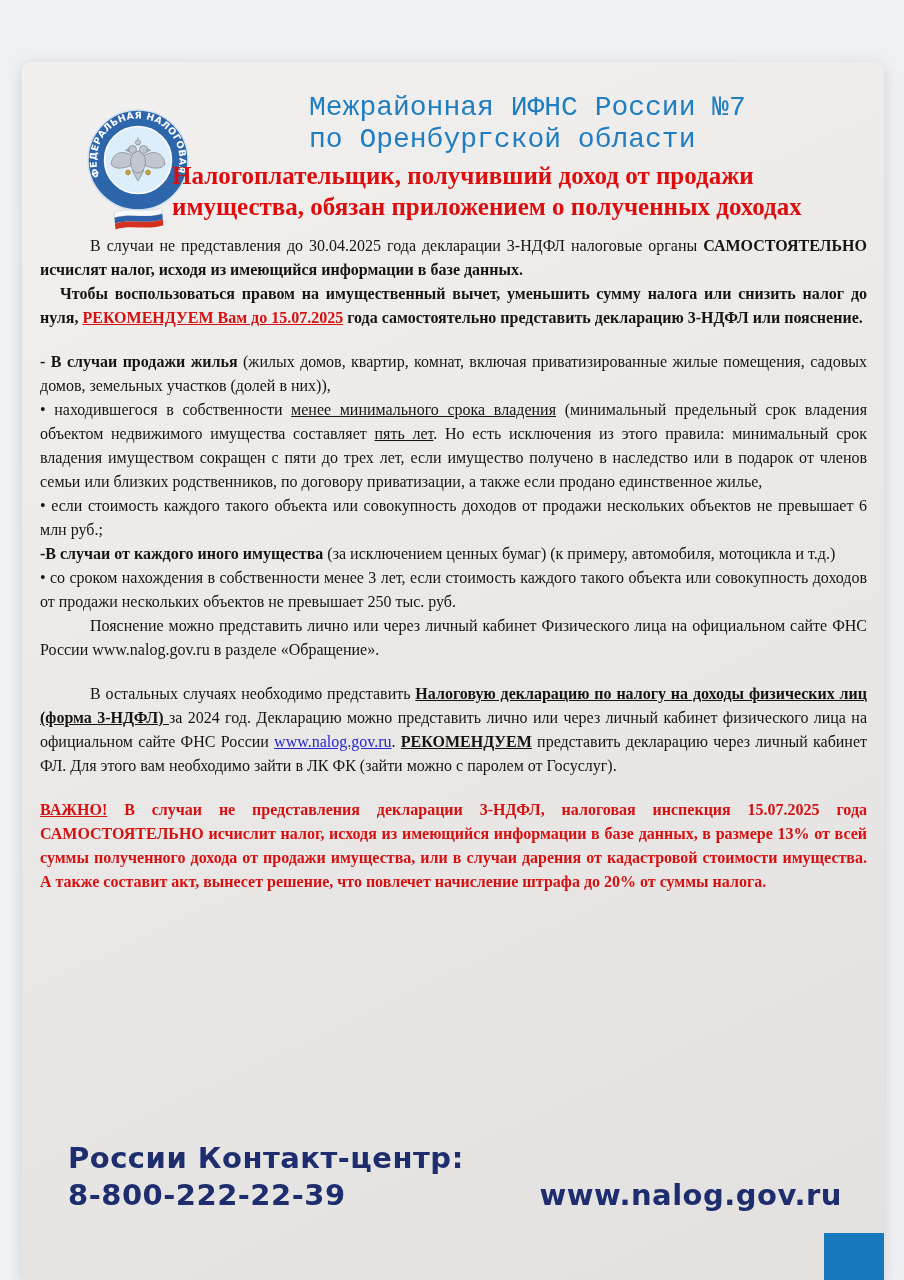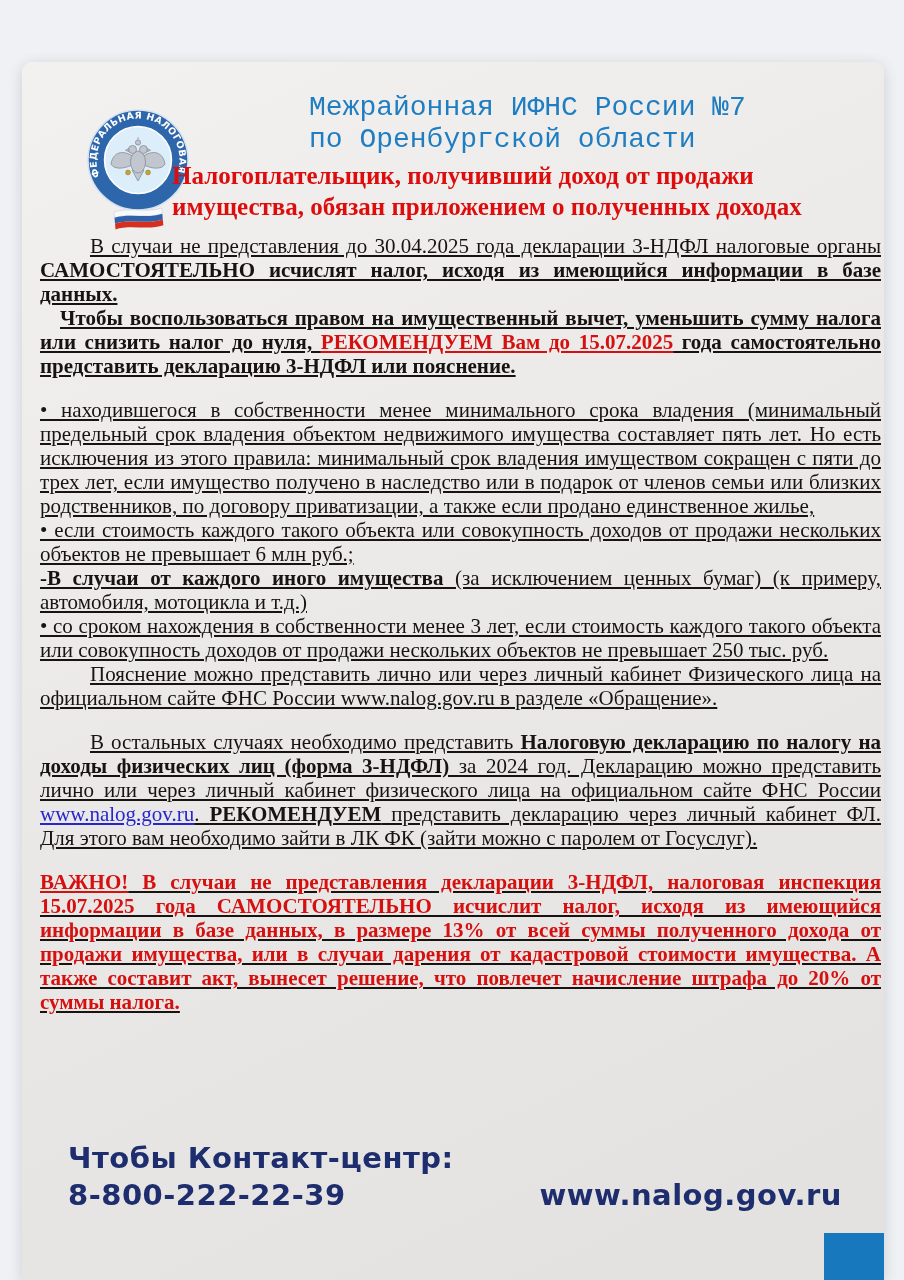--- a/index.html
+++ b/index.html
@@ -19,22 +19,22 @@
     position:absolute;left:255px;top:30px;
     font-family:Liberation Mono, monospace;font-size:28px;line-height:32px;
     color:#1f7dc2;
     margin-left:32px;
   }
   .doc-title{
     position:absolute;left:150px;right:8px;top:98px;
     font-weight:bold;font-size:25px;line-height:31px;color:#de0d0d;
   }
   .body-text{
-    position:absolute;left:18px;right:3px;top:172px;
-    font-size:21px;line-height:24px;text-align:justify;color:#171310;text-decoration:underline;
+    position:absolute;left:18px;right:17px;top:172px;
+    font-size:16px;line-height:24px;text-align:justify;color:#171310;
   }
   .body-text p{margin:0}
   .ind1{text-indent:50px}
   .ind2{text-indent:20px}
   .ind3{text-indent:65px}
   .sp{height:20px}
   b{font-weight:bold}
   .u{text-decoration:underline}
   .redline{color:#d60f0f;text-decoration:underline}
   .link{color:#2626cf;text-decoration:underline;cursor:pointer}
@@ -99,20 +99,21 @@
 
   <div class="body-text">
 
     <p class="ind1"><span>В случаи не представления до 30.04.2025 года декларации 3-НДФЛ налоговые органы </span><b>САМОСТОЯТЕЛЬНО  исчислят налог, исходя из имеющийся информации в базе данных.</b></p>
 
     <p class="ind2"><b>Чтобы воспользоваться правом на имущественный вычет, уменьшить сумму налога или снизить налог до нуля, </b><b class="redline">РЕКОМЕНДУЕМ Вам до  15.07.2025</b><b> года самостоятельно представить декларацию 3-НДФЛ или пояснение.</b></p>
 
     <div class="sp"></div>
 
 
+    <p><b>- В случаи продажи жилья </b><span>(жилых домов, квартир, комнат, включая приватизированные жилые помещения, садовых домов, земельных участков (долей в них)),</span></p>
 
     <p><span>• находившегося в собственности </span><span class="u">менее минимального срока владения</span><span> (минимальный предельный срок владения объектом недвижимого имущества составляет </span><span class="u">пять лет</span><span>. Но есть исключения из этого правила: минимальный срок владения имуществом сокращен с пяти до трех лет, если имущество получено в наследство или в подарок от членов семьи или близких родственников, по договору приватизации, а также если продано единственное жилье,</span></p>
 
     <p>• если стоимость каждого такого объекта или совокупность доходов от продажи нескольких объектов не превышает 6 млн руб.;</p>
 
     <p><b>-В случаи от каждого иного имущества </b><span>(за исключением ценных бумаг) (к примеру, автомобиля, мотоцикла и т.д.)</span></p>
 
     <p>• со сроком нахождения в собственности менее 3 лет, если стоимость каждого такого объекта или совокупность доходов от продажи нескольких объектов не превышает 250 тыс. руб.</p>
 
 
@@ -123,21 +124,21 @@
     <p class="ind1"><span>В остальных случаях необходимо представить </span><b class="u">Налоговую декларацию по налогу на доходы физических лиц (форма 3-НДФЛ) </b><span>за 2024 год. Декларацию можно представить лично или через личный кабинет физического лица на официальном сайте ФНС России </span><span class="link">www.nalog.gov.ru</span><span>.  </span><b class="u">РЕКОМЕНДУЕМ</b><span> представить декларацию через личный кабинет ФЛ. Для этого вам необходимо зайти в ЛК ФК (зайти можно с паролем от Госуслуг).</span></p>
 
     <div class="sp"></div>
 
     <p class="important"><span class="u">ВАЖНО!</span><span> В случаи не представления декларации 3-НДФЛ, налоговая инспекция 15.07.2025 года САМОСТОЯТЕЛЬНО  исчислит налог, исходя из имеющийся информации в базе данных, в размере 13% от всей суммы полученного дохода от продажи имущества, или в случаи дарения от кадастровой стоимости имущества. А также составит акт, вынесет решение, что повлечет начисление штрафа до 20% от суммы налога.</span></p>
 
   </div>
 
   <div class="footer">
     <div class="contact">
-      <div>Чтобы Контакт-центр:</div>
+      <div>России Контакт-центр:</div>
       <div>8-800-222-22-39</div>
     </div>
     <div class="site">www.nalog.gov.ru</div>
   </div>
 
   <div class="corner"></div>
 
 </div>
 
 </body></html>

